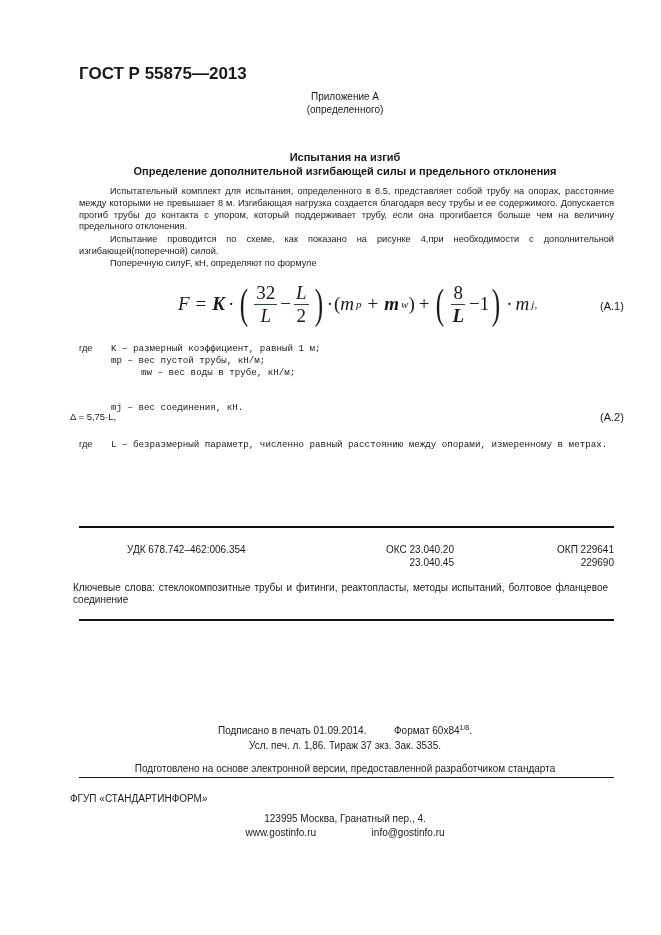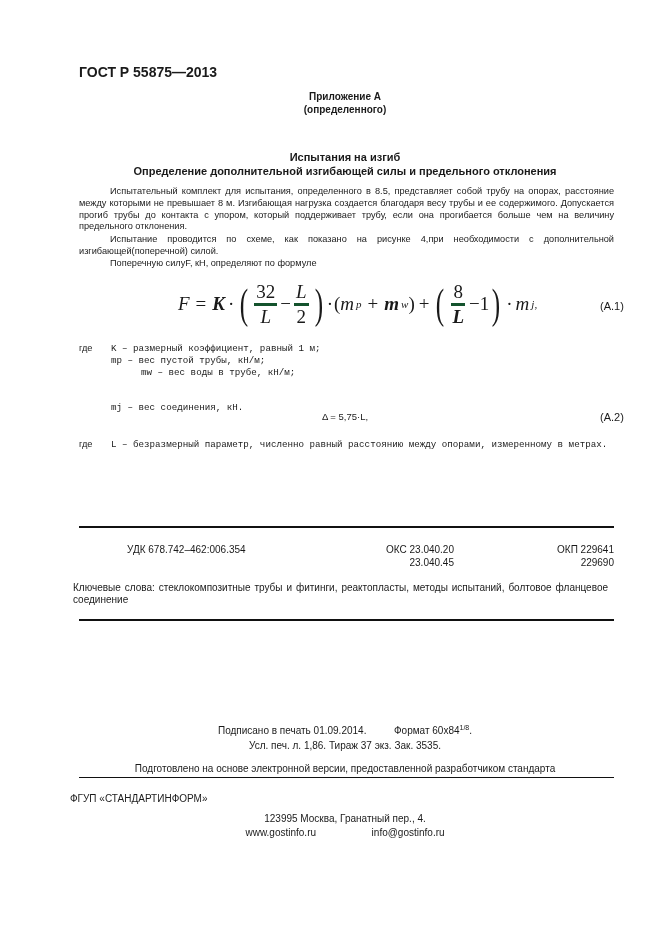--- a/index.html
+++ b/index.html
@@ -2,34 +2,34 @@
 <html><head>
   <meta charset="utf-8">
   <style>
     html, body { margin: 0; padding: 0; background: #ffffff; }
     body {
       width: 661px; height: 935px; position: relative; overflow: hidden;
       font-family: "Liberation Sans", "DejaVu Sans", sans-serif;
       color: #1a1a1a;
     }
     .abs { position: absolute; }
-    .hdr { left: 79px; top: 64px; font-size: 14px; font-weight: bold; }
+    .hdr { left: 79px; top: 64px; font-size: 17px; font-weight: bold; }
     .center { left: 70px; width: 550px; text-align: center; }
-    .appx { top: 90px; font-size: 10px; font-weight: bold; line-height: 13px; }
+    .appx { top: 90px; font-size: 10px; font-weight: normal; line-height: 13px; }
     .title { top: 150px; font-size: 11px; font-weight: bold; line-height: 14px; }
     .para {
       left: 79px; width: 535px; font-size: 9.2px; line-height: 11.8px;
       text-align: justify; text-align-last: left;
     }
     .indent { text-indent: 31px; }
     .formula { left: 178px; top: 278px; height: 52px; display: flex; align-items: center;
       font-family: "Liberation Serif", "DejaVu Serif", serif; font-size: 19px; font-style: italic; }
     .formula .up { font-style: normal; }
     .frac { display: inline-flex; flex-direction: column; align-items: center; margin: 0 3px; }
-    .frac .num { border-bottom: 3px solid #14532d; padding: 0 2px; line-height: 22px; }
+    .frac .num { border-bottom: 1px solid #14532d; padding: 0 2px; line-height: 22px; }
     .frac .den { line-height: 22px; padding: 0 2px; }
     .paren { font-size: 42px; font-style: normal; font-weight: 100; line-height: 42px; transform: scaleX(0.6); display: inline-block; }
     .sub { font-size: 11px; vertical-align: -5px; margin-left: 2px; }
     .eqnum { font-size: 11px; margin-left: 20px; }
     .where { font-size: 9.2px; line-height: 11.6px; }
     .where .lbl { position: absolute; left: 79px; }
     .where .txt { position: absolute; left: 111px; font-family: Liberation Mono, monospace; }
     .rule { left: 79px; width: 535px; background: #111; }
     .meta { font-size: 10px; line-height: 12.5px; }
     .imprint { font-size: 10px; line-height: 15px; }
@@ -94,21 +94,21 @@
 <div class="abs eqnum" style="left:580px; top:300px;">(А.1)</div>
 
 <div class="abs where" style="left:0; top:343px; width:661px; height:60px;">
   <span class="lbl" style="top:0;">где</span>
   <span class="txt" style="top:0;">K – размерный коэффициент, равный 1 м;</span>
   <span class="txt" style="top:11.6px;">mp – вес пустой трубы, кН/м;</span>
   <span class="txt" style="top:24px;padding-left:30px;">mw – вес воды в трубе, кН/м;</span>
   <span class="txt" style="top:34.8px;margin-top:24px;">mj – вес соединения, кН.</span>
 </div>
 
-<div class="abs" style="left:70px; width:550px; top:411px; text-align:center; font-size:9.5px;">Δ = 5,75·L,</div>
+<div class="abs" style="left:70px; width:550px; top:411px; text-align:left; font-size:9.5px;">Δ = 5,75·L,</div>
 <div class="abs eqnum" style="left:580px; top:411px;">(А.2)</div>
 
 <div class="abs where" style="left:0; top:439px; width:661px; height:14px;">
   <span class="lbl">где</span>
   <span class="txt">L – безразмерный параметр, численно равный расстоянию между опорами, измеренному в метрах.</span>
 </div>
 
 <div class="abs rule" style="top:526px; height:2px;"></div>
 
 <div class="abs meta" style="left:79px; top:544px;margin-left:48px;">УДК 678.742–462:006.354</div>

